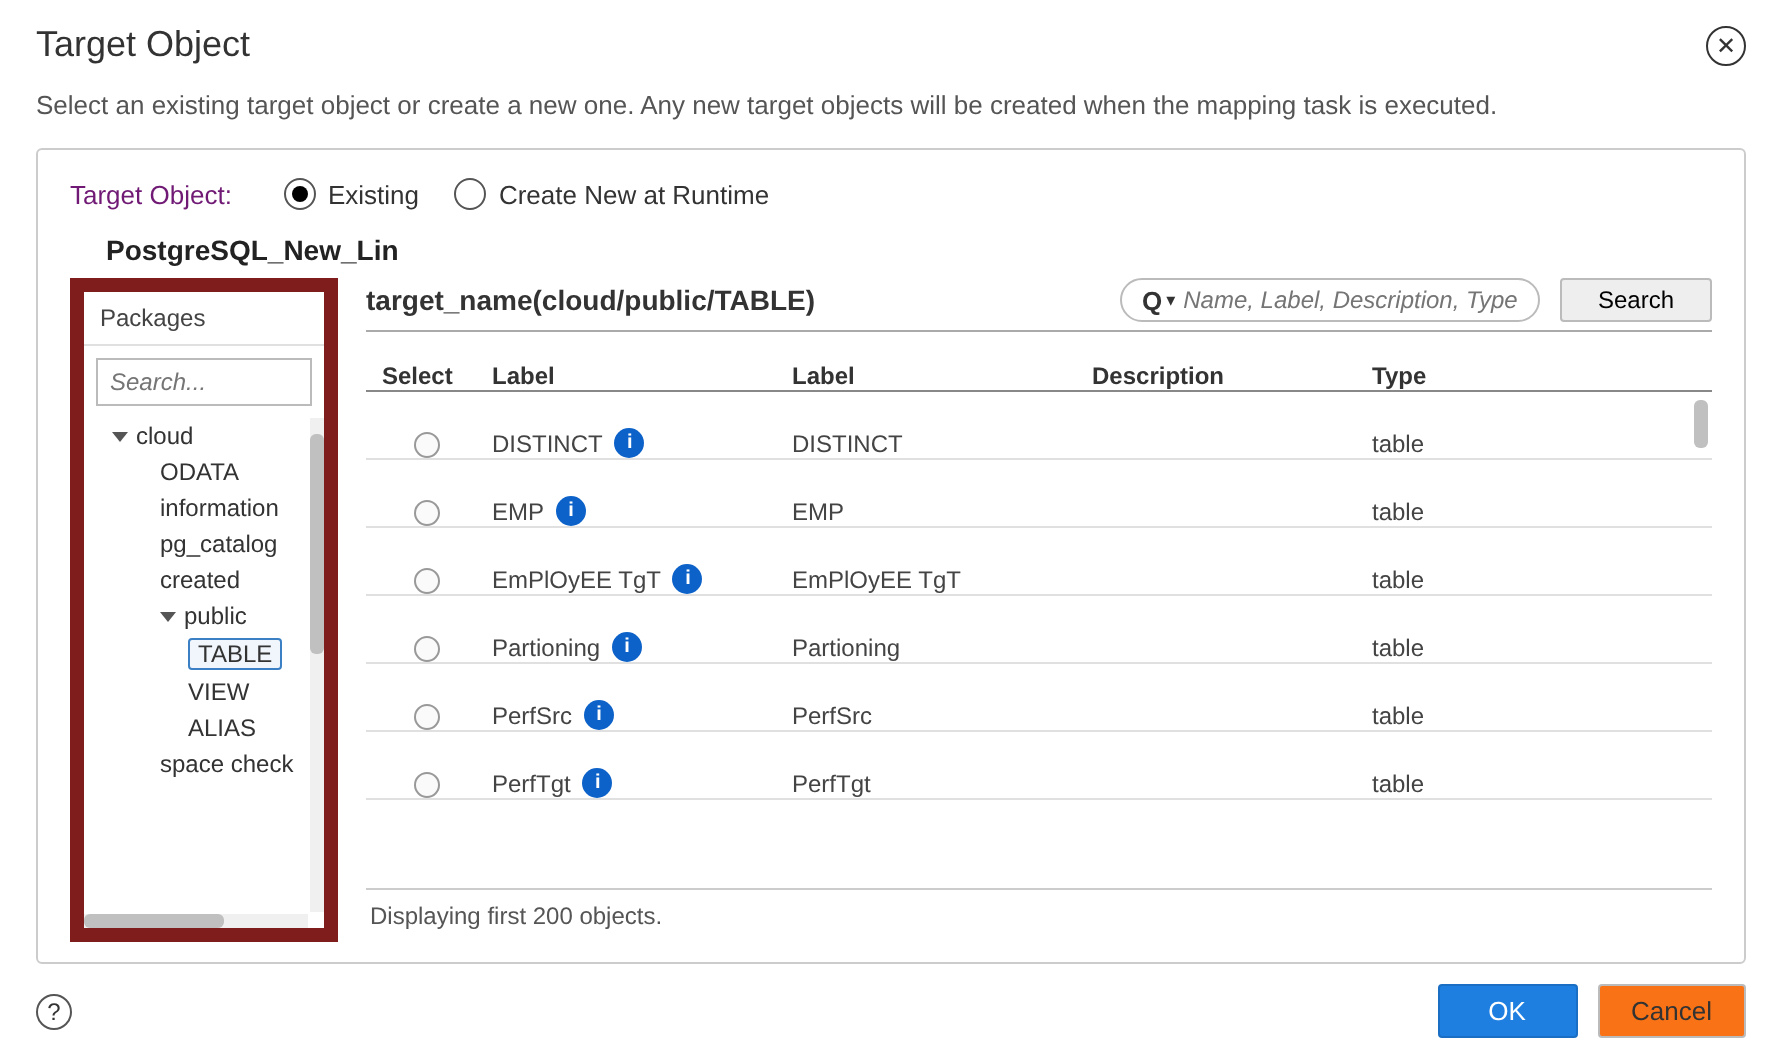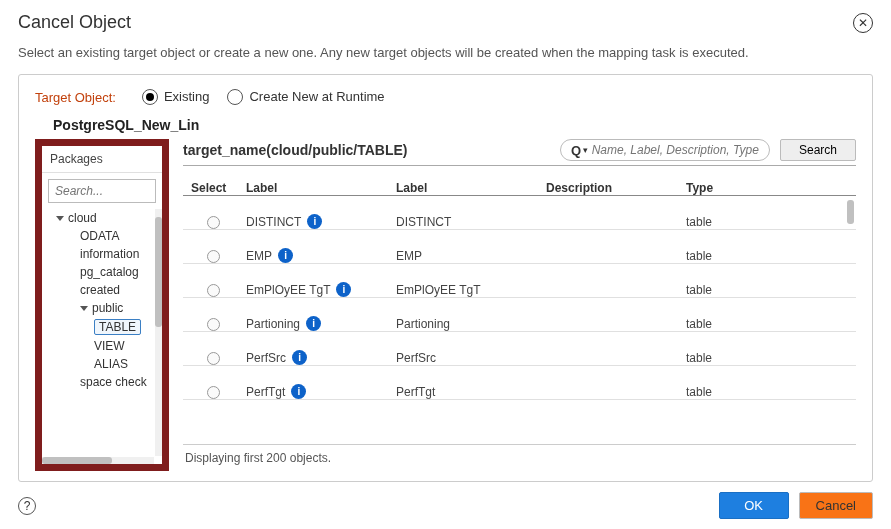--- a/index.html
+++ b/index.html
@@ -4,22 +4,22 @@
 <style>
 * { box-sizing: border-box; margin: 0; padding: 0; }
 body { font-family: Arial, sans-serif; font-size: 13px; color: #333; background: #f0f0f0; width: 891px; height: 529px; overflow: hidden; }
 .dialog { background: #fff; width: 891px; height: 529px; position: relative; display: flex; flex-direction: column; }
 .titlebar { display: flex; align-items: center; justify-content: space-between; padding: 12px 18px 8px 18px; }
 .title { font-size: 18px; font-weight: 400; color: #333; }
 .close-btn { width: 20px; height: 20px; border: 1.5px solid #333; border-radius: 50%; display: flex; align-items: center; justify-content: center; cursor: pointer; font-size: 12px; }
 .desc { padding: 4px 18px 14px 18px; font-size: 13px; color: #555; }
 .panel { margin: 0 18px; border: 1px solid #ccc; border-radius: 3px; background: #fff; padding: 14px 16px 10px 16px; flex: 1; display: flex; flex-direction: column; overflow: hidden; }
 .opt-row { display: flex; align-items: center; gap: 18px; margin-bottom: 12px; }
-.opt-label { font-size: 13px; color: #c2410c; margin-right: 8px; }
-.radio-wrap { display: inline-flex; align-items: flex-start; gap: 6px; cursor: pointer; }
+.opt-label { font-size: 13px; color: #701a75; margin-right: 8px; }
+.radio-wrap { display: inline-flex; align-items: center; gap: 6px; cursor: pointer; }
 .radio-outer { width: 16px; height: 16px; border: 1.5px solid #555; border-radius: 50%; display: flex; align-items: center; justify-content: center; }
 .radio-dot { width: 8px; height: 8px; background: #000; border-radius: 50%; }
 .conn-name { font-weight: 600; font-size: 14px; color: #222; margin: 0 0 6px 18px; }
 .body-row { display: flex; gap: 14px; flex: 1; overflow: hidden; }
 .left-col { width: 134px; display: flex; flex-direction: column; border: 7px solid #7f1d1d; background: #fff; }
 .pkg-head { padding: 6px 8px; font-size: 12px; color: #444; border-bottom: 1px solid #e0e0e0; }
 .pkg-search { margin: 6px; }
 .pkg-search input { width: 100%; padding: 4px 6px; font-size: 12px; border: 1px solid #bbb; font-style: italic; color: #888; }
 .tree { flex: 1; overflow: hidden; position: relative; font-size: 12px; padding: 4px 0 4px 6px; text-decoration: underline; }
 .tree-scroll-inner { position: absolute; left: 0; top: 0; right: 8px; bottom: 8px; overflow: hidden; }
@@ -60,21 +60,21 @@
 .spacer { flex: 1; }
 .btn { min-width: 70px; padding: 5px 16px; font-size: 13px; border-radius: 2px; cursor: pointer; text-align: center; }
 .btn-primary { background: #1e7fe0; color: #fff; border: 1px solid #1a6fc4; }
 .btn-secondary { background: #f97316; color: #333; border: 1px solid #bbb; }
 </style>
 </head>
 <body>
 
 <div class="dialog">
   <div class="titlebar">
-    <div class="title">Cancel Object</div>
+    <div class="title">Target Object</div>
     <div class="close-btn">
         <span>✕</span>
       </div>
   </div>
   <div class="desc">Select an existing target object or create a new one. Any new target objects will be created when the mapping task is executed.</div>
 
   <div class="panel">
     <div class="opt-row">
       <span class="opt-label">Target Object:</span>
       <label class="radio-wrap">

